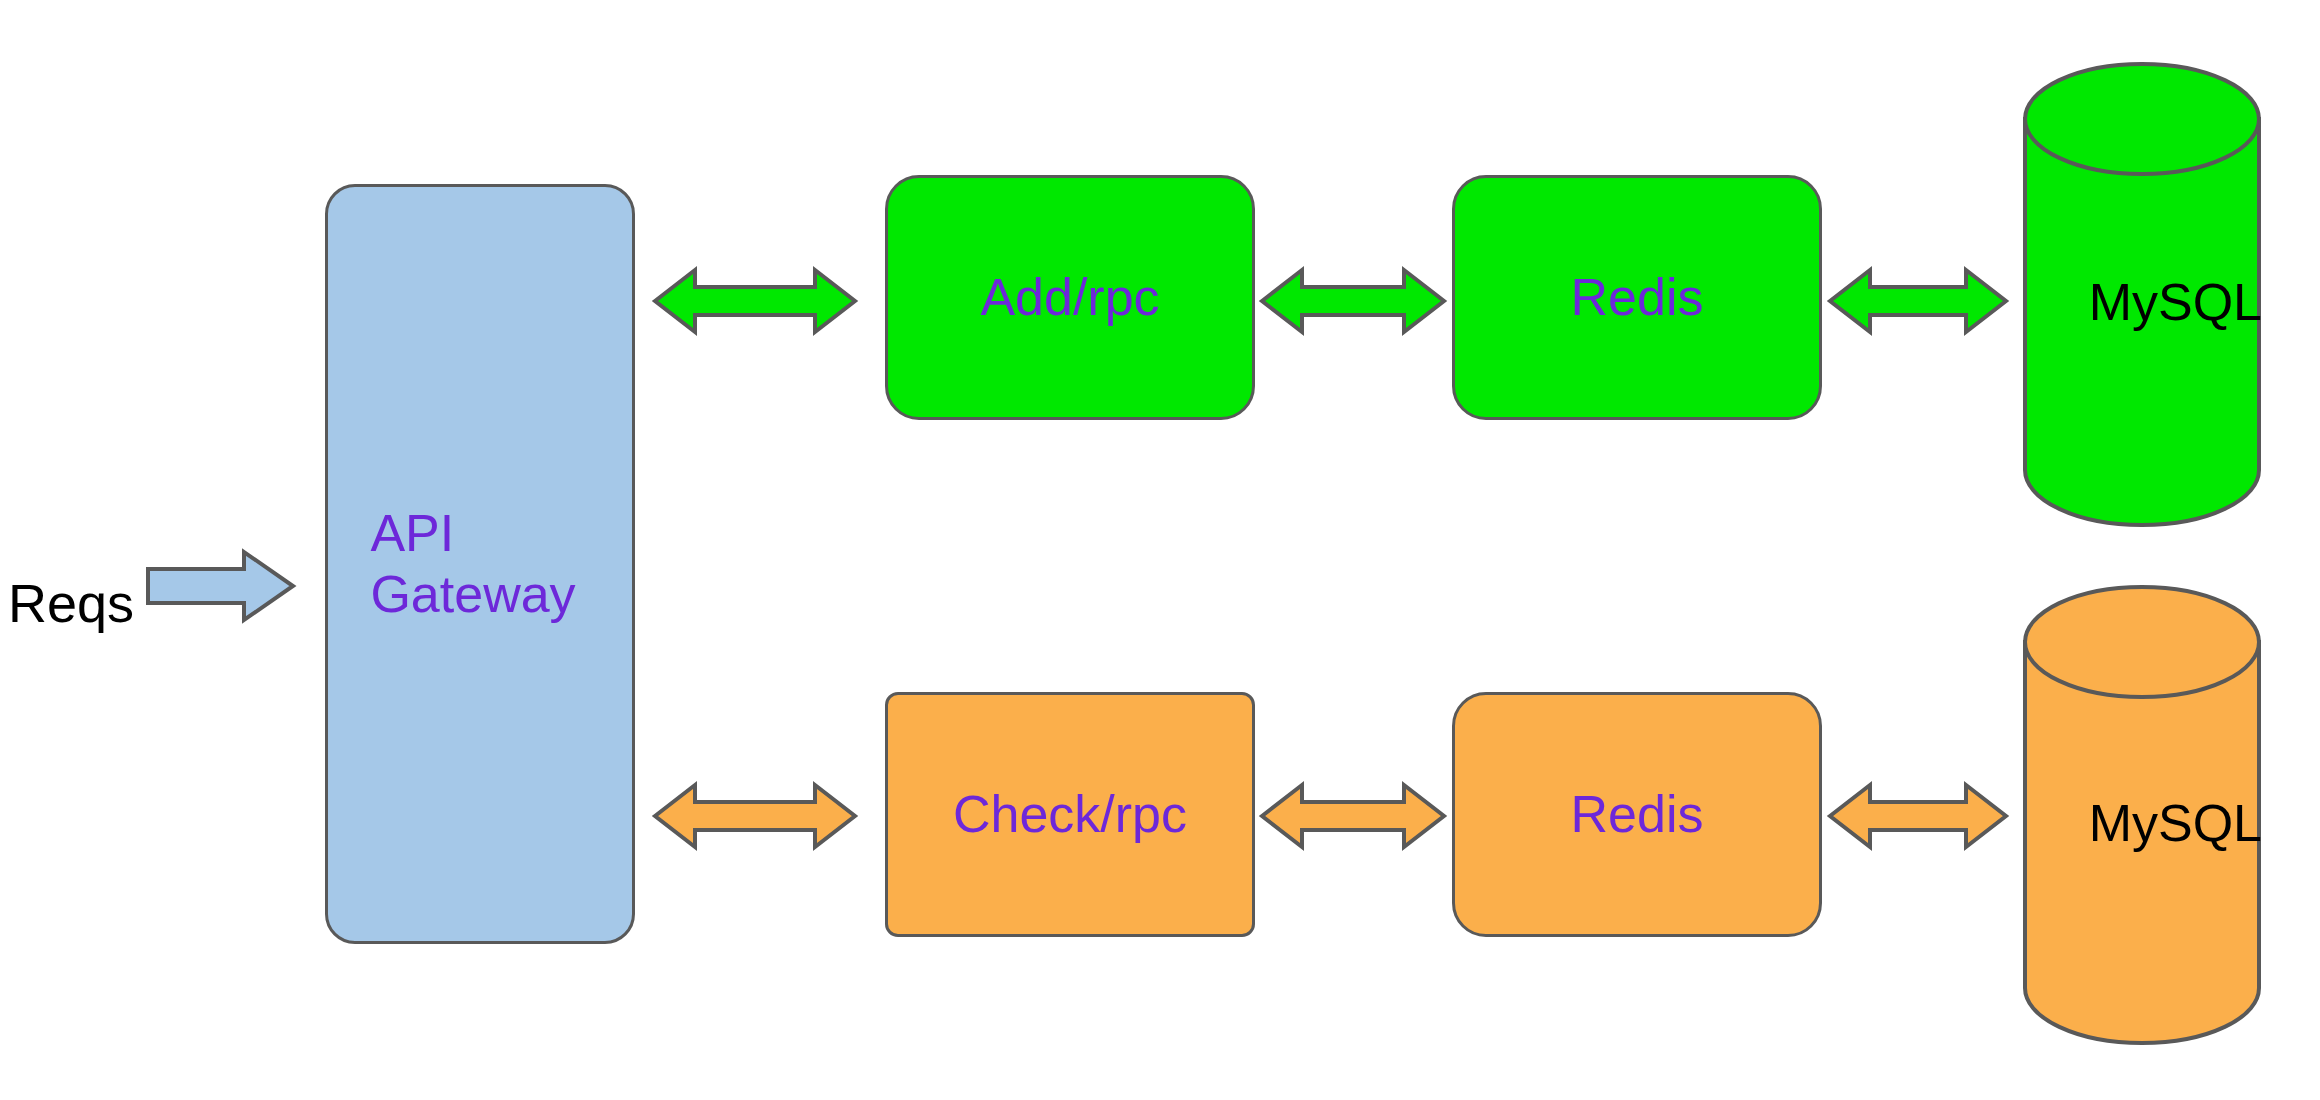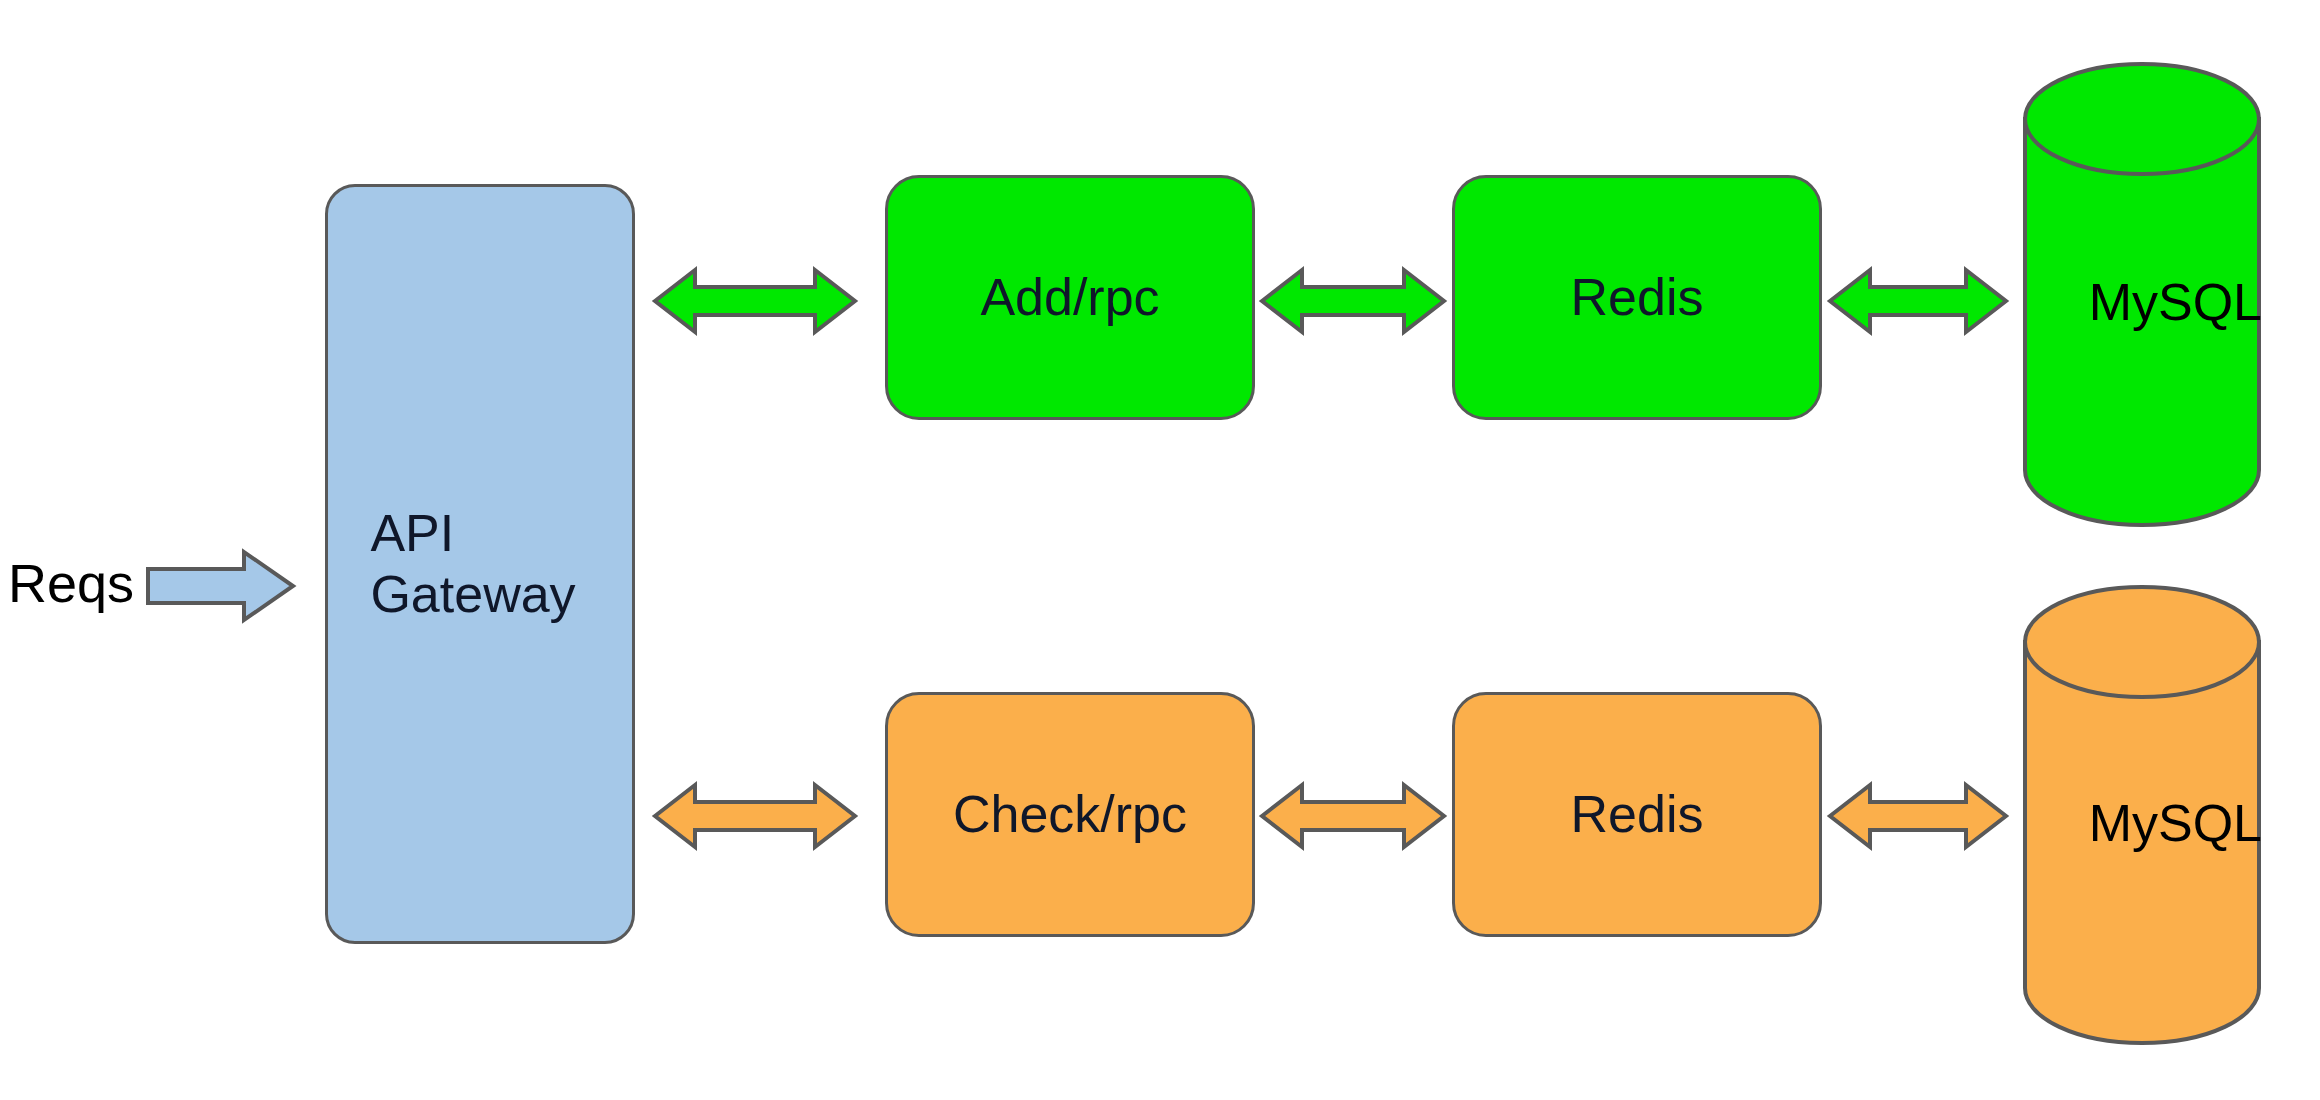--- a/index.html
+++ b/index.html
@@ -22,21 +22,21 @@
     position: absolute;
     box-sizing: border-box;
     display: flex;
     align-items: center;
     justify-content: center;
   }
   .node-label {
     font-family: "Liberation Sans", sans-serif;
     font-size: 52px;
     line-height: 1.18;
-    color: #0f172a;
+    color: #6d28d9;
     white-space: pre-line;
     text-align: center;
     pointer-events: none;
   }
   
   .rrect {
     border-radius: 34px;
     border: 3px solid #595959;
   }
   .rrect.gateway {
@@ -82,21 +82,21 @@
     font-size: 54px;
     color: #000000;
     white-space: nowrap;
   }
 </style>
 </head>
 <body>
 
 <div id="canvas">
 
-  <div class="text-label" style="left:8px; top:552px;">Reqs</div>
+  <div class="text-label" style="left:8px; top:572px;">Reqs</div>
 
   <div class="arrow" style="left:148px; top:550px; width:146px; height:72px;">
     <svg viewBox="0 0 146 72" preserveAspectRatio="none">
       <polygon points="0,19 96,19 96,2 145,36 96,70 96,53 0,53" fill="#A5C8E8" stroke="#595959" stroke-width="4" stroke-linejoin="miter"></polygon>
     </svg>
   </div>
 
   <div class="node rrect gateway" style="left:325px; top:184px; width:310px; height:760px; background:#A5C8E8;">
     <div class="node-label">API
 Gateway</div>
@@ -135,21 +135,21 @@
     </svg>
     <div class="cyl-label" style="top:210px;">MySQL</div>
   </div>
 
   <div class="arrow" style="left:655px; top:781px; width:200px; height:70px;">
     <svg viewBox="0 0 200 70" preserveAspectRatio="none">
       <polygon points="0,35 40,4 40,21 160,21 160,4 200,35 160,66 160,49 40,49 40,66" fill="#FBAF4B" stroke="#595959" stroke-width="4" stroke-linejoin="miter"></polygon>
     </svg>
   </div>
 
-  <div class="node rrect" style="left:885px; top:692px; width:370px; height:245px; background:#FBAF4B;">
+  <div class="node rrect" style="left:885px; top:692px; width:370px; height:245px; background:#FBAF4B;border-radius:13px;">
     <div class="node-label">Check/rpc</div>
   </div>
 
   <div class="arrow" style="left:1262px; top:781px; width:182px; height:70px;">
     <svg viewBox="0 0 182 70" preserveAspectRatio="none">
       <polygon points="0,35 40,4 40,21 142,21 142,4 182,35 142,66 142,49 40,49 40,66" fill="#FBAF4B" stroke="#595959" stroke-width="4" stroke-linejoin="miter"></polygon>
     </svg>
   </div>
 
   <div class="node rrect" style="left:1452px; top:692px; width:370px; height:245px; background:#FBAF4B;">

